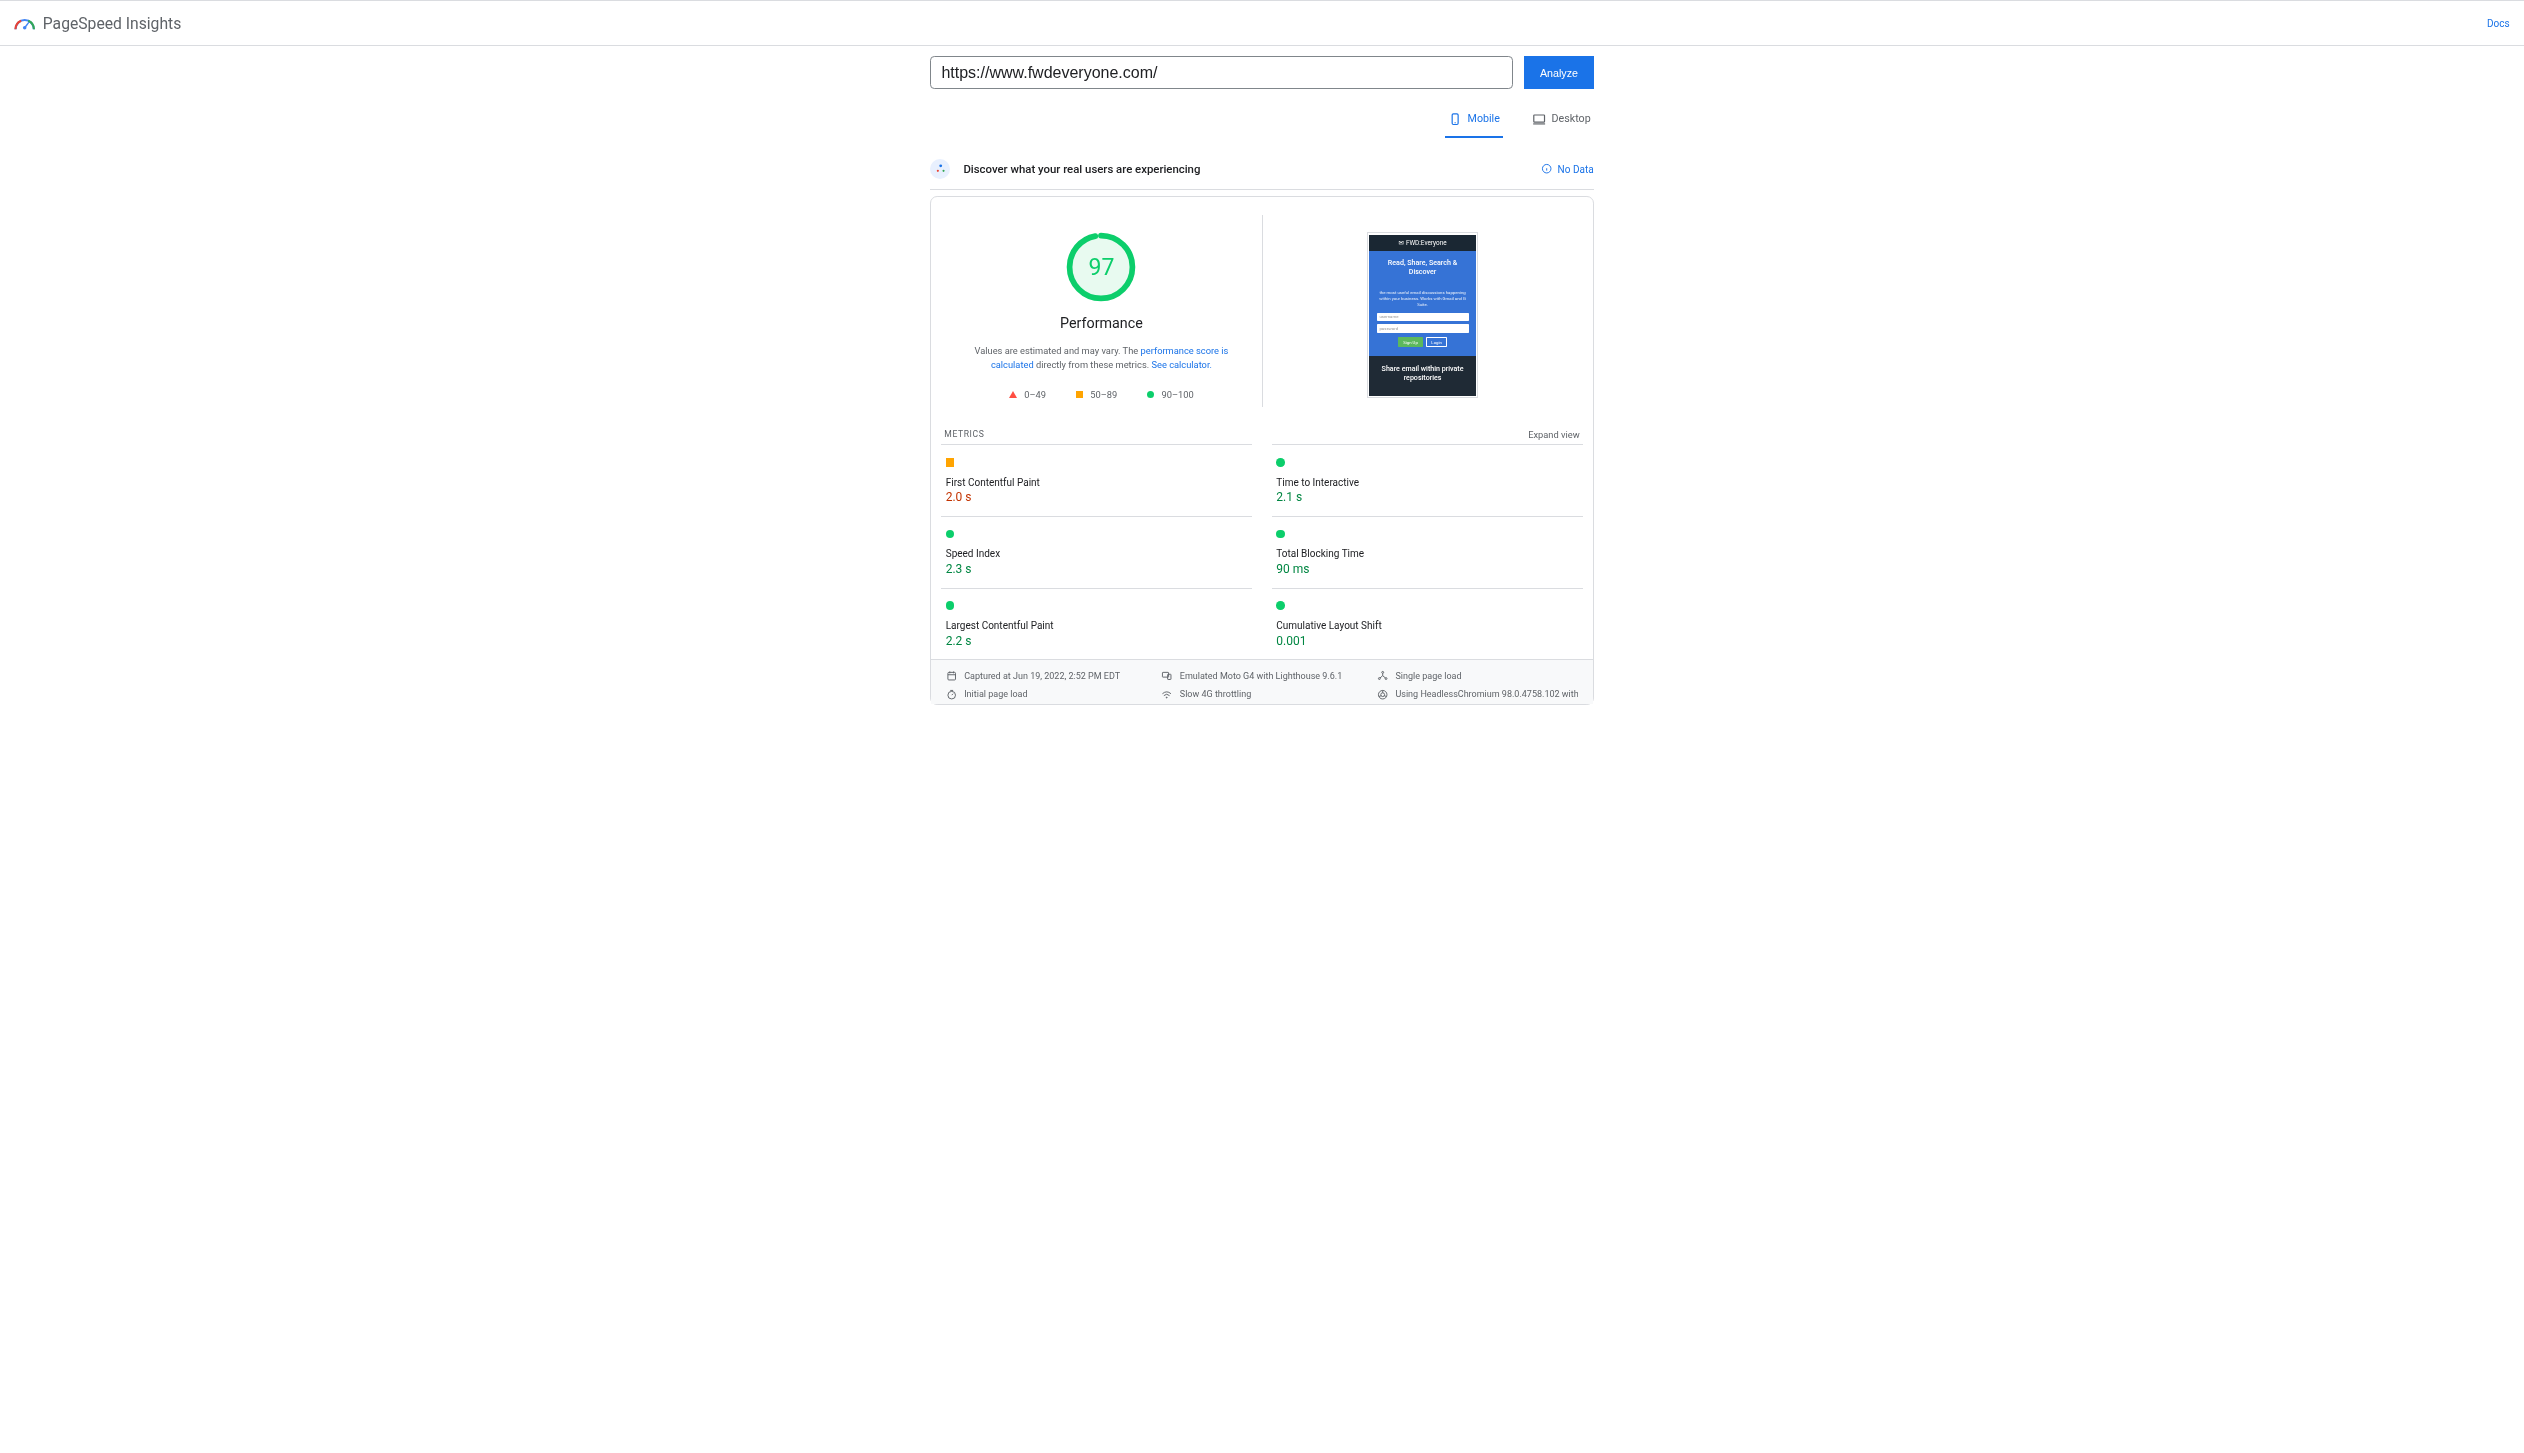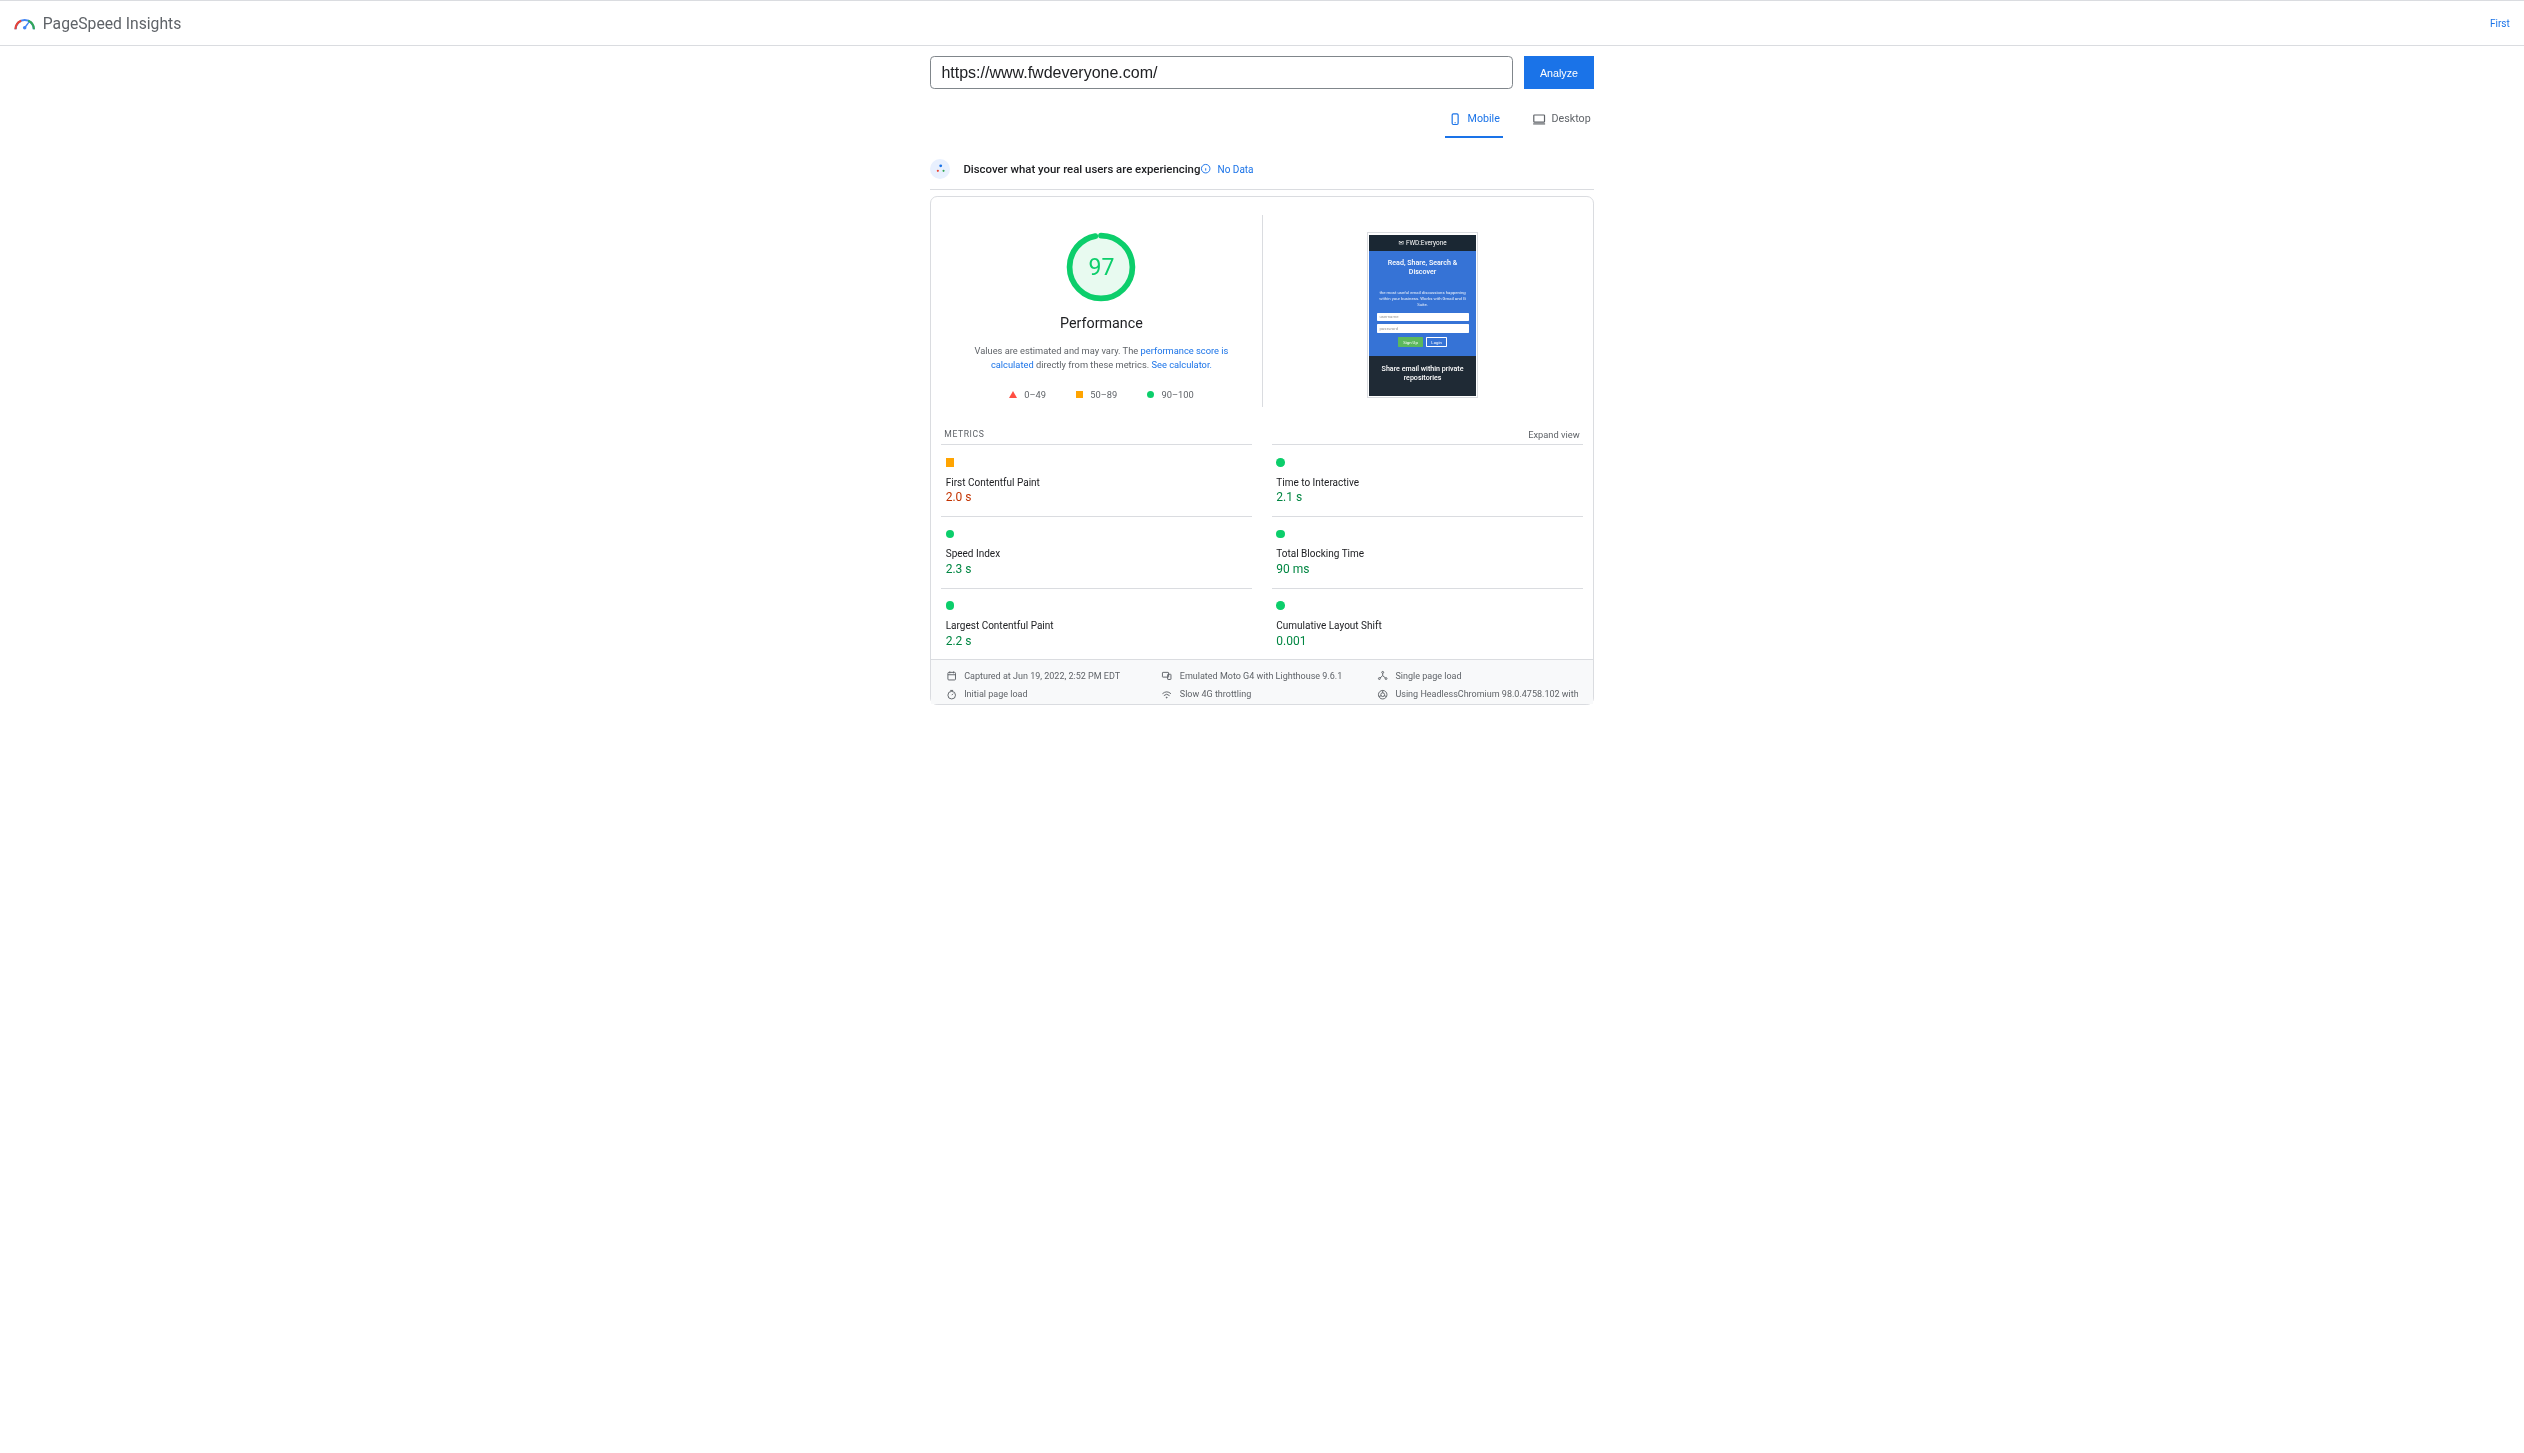--- a/index.html
+++ b/index.html
@@ -14,21 +14,21 @@
 
 .url-row { display: flex; gap: 11.4px; margin-top: 10px; }
 .url-input { flex: 1; height: 33px; border: 0.7px solid #80868b; border-radius: 4.3px; padding: 0 10px; font-size: 16px; color: #202124; outline: none; }
 .analyze-btn { background: #1a73e8; color: #fff; border: none; border-radius: 0; padding: 0 15.7px; height: 33px; font-size: 10.7px; cursor: pointer; }
 
 .tabs { display: flex; justify-content: flex-end; gap: 26px; margin-top: 15.7px; border-bottom: 0.7px solid transparent; }
 .tab { display: flex; align-items: center; gap: 5.7px; padding: 7.1px 2.9px 10px; cursor: pointer; color: #5f6368; font-size: 10.7px; border-bottom: 2.1px solid transparent; }
 .tab.active { color: #1a73e8; border-bottom-color: #1a73e8; }
 .tab svg { width: 14.3px; height: 14.3px; }
 
-.section-row { display: flex; align-items: center; justify-content: flex-start; margin-top: 20px; padding-bottom: 10px; border-bottom: 0.7px solid #dadce0; }
+.section-row { display: flex; align-items: center; justify-content: space-between; margin-top: 20px; padding-bottom: 10px; border-bottom: 0.7px solid #dadce0; }
 .section-row.noborder { border-bottom: none; margin-top: 26px; padding-bottom: 5.7px; }
 .section-left { display: flex; align-items: center; gap: 13px; }
 .section-icon { width: 20px; height: 20px; border-radius: 50%; background: #e8f0fe; display: flex; align-items: center; justify-content: center; font-size: 10px; }
 .section-title { font-size: 11.4px; font-weight: 500; color: #202124; }
 .no-data { display: flex; align-items: center; gap: 5.7px; color: #1a73e8; font-size: 10px; }
 .no-data svg { width: 11.4px; height: 11.4px; }
 
 .card { border: 0.7px solid #dadce0; border-radius: 7.1px; padding: 18.6px 10px 0; margin-top: 5.7px; }
 .gauge-row { display: flex; }
 .gauge-col { flex: 1; display: flex; flex-direction: column; align-items: center; padding: 17px 14.3px 7.1px; }
@@ -87,21 +87,21 @@
   <div class="brand">
     <svg class="logo-svg" viewBox="0 0 30 24">
       <path d="M2 20 A13 13 0 0 1 28 20" fill="none" stroke="#4285f4" stroke-width="3"></path>
       <path d="M2 20 A13 13 0 0 1 10 8" fill="none" stroke="#ea4335" stroke-width="3"></path>
       <path d="M20 8 A13 13 0 0 1 28 20" fill="none" stroke="#34a853" stroke-width="3"></path>
       <circle cx="15" cy="18" r="2.5" fill="#4285f4"></circle>
       <line x1="15" y1="18" x2="21" y2="10" stroke="#4285f4" stroke-width="2"></line>
     </svg>
     <span class="brand-title">PageSpeed Insights</span>
   </div>
-  <a class="docs-link">First</a>
+  <a class="docs-link">Docs</a>
 </div>
 
 <div class="container">
 
   <div class="url-row">
     <input class="url-input" value="https://www.fwdeveryone.com/" style="">
     <button class="analyze-btn">Analyze</button>
   </div>
 
   <div class="tabs">

